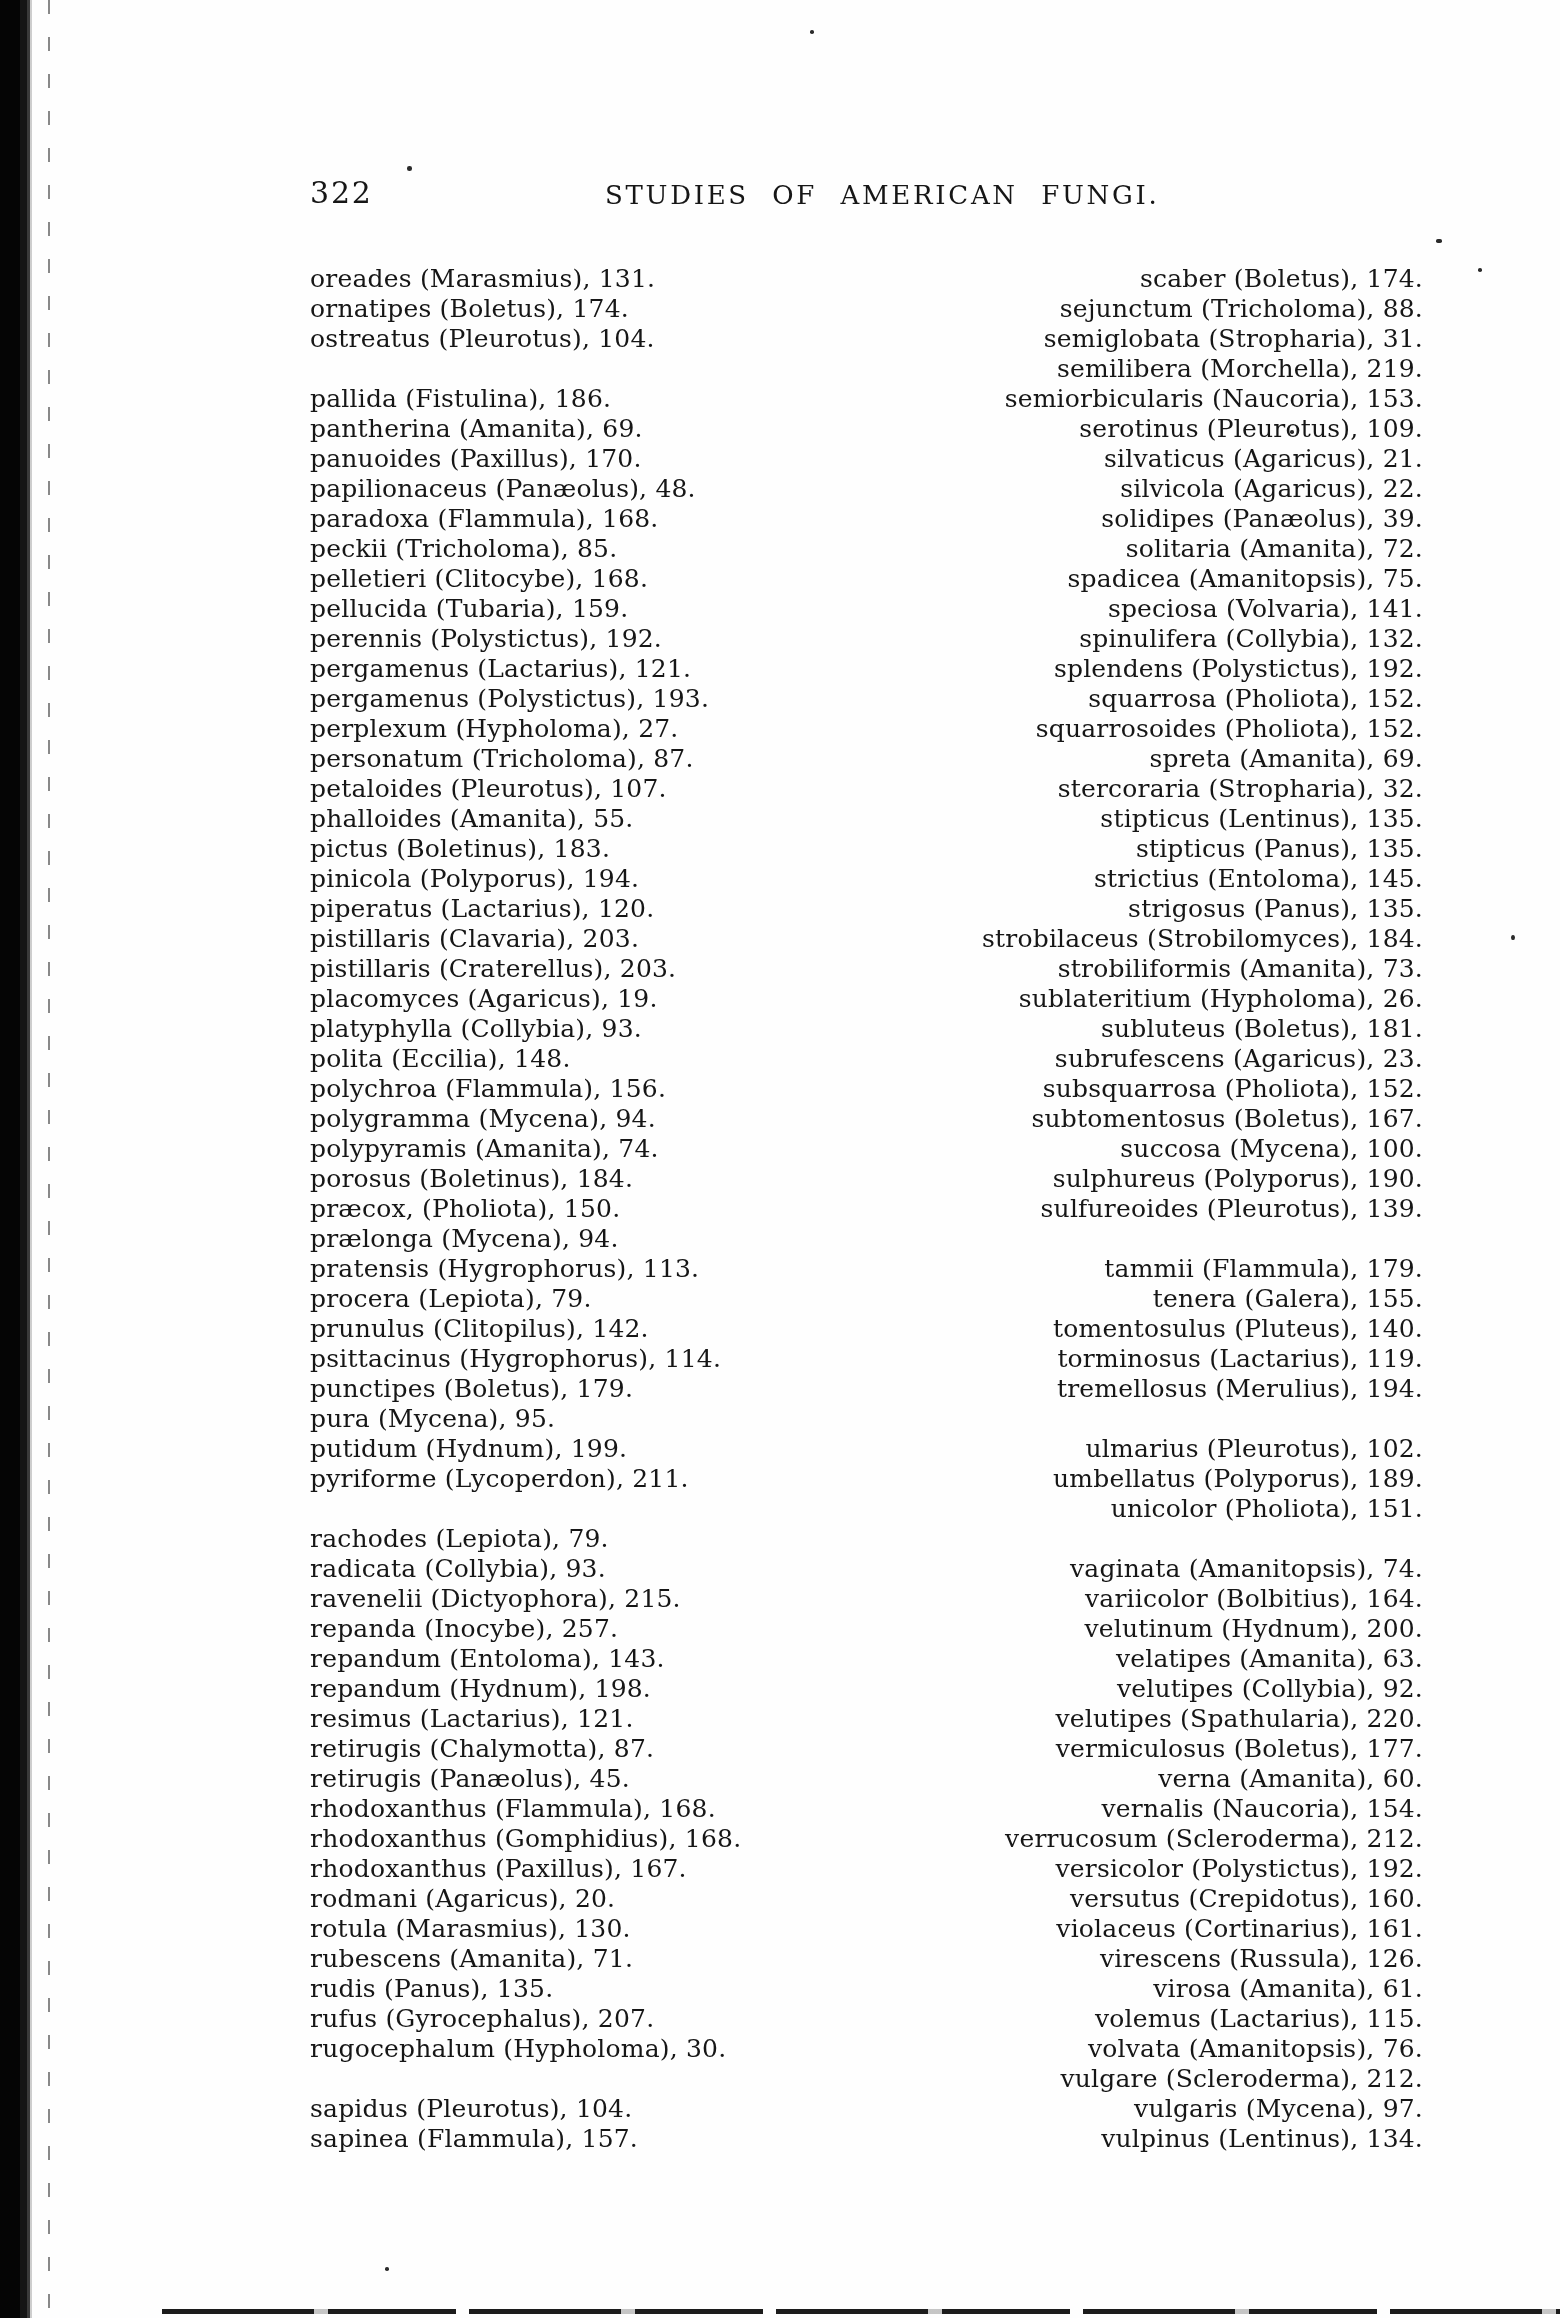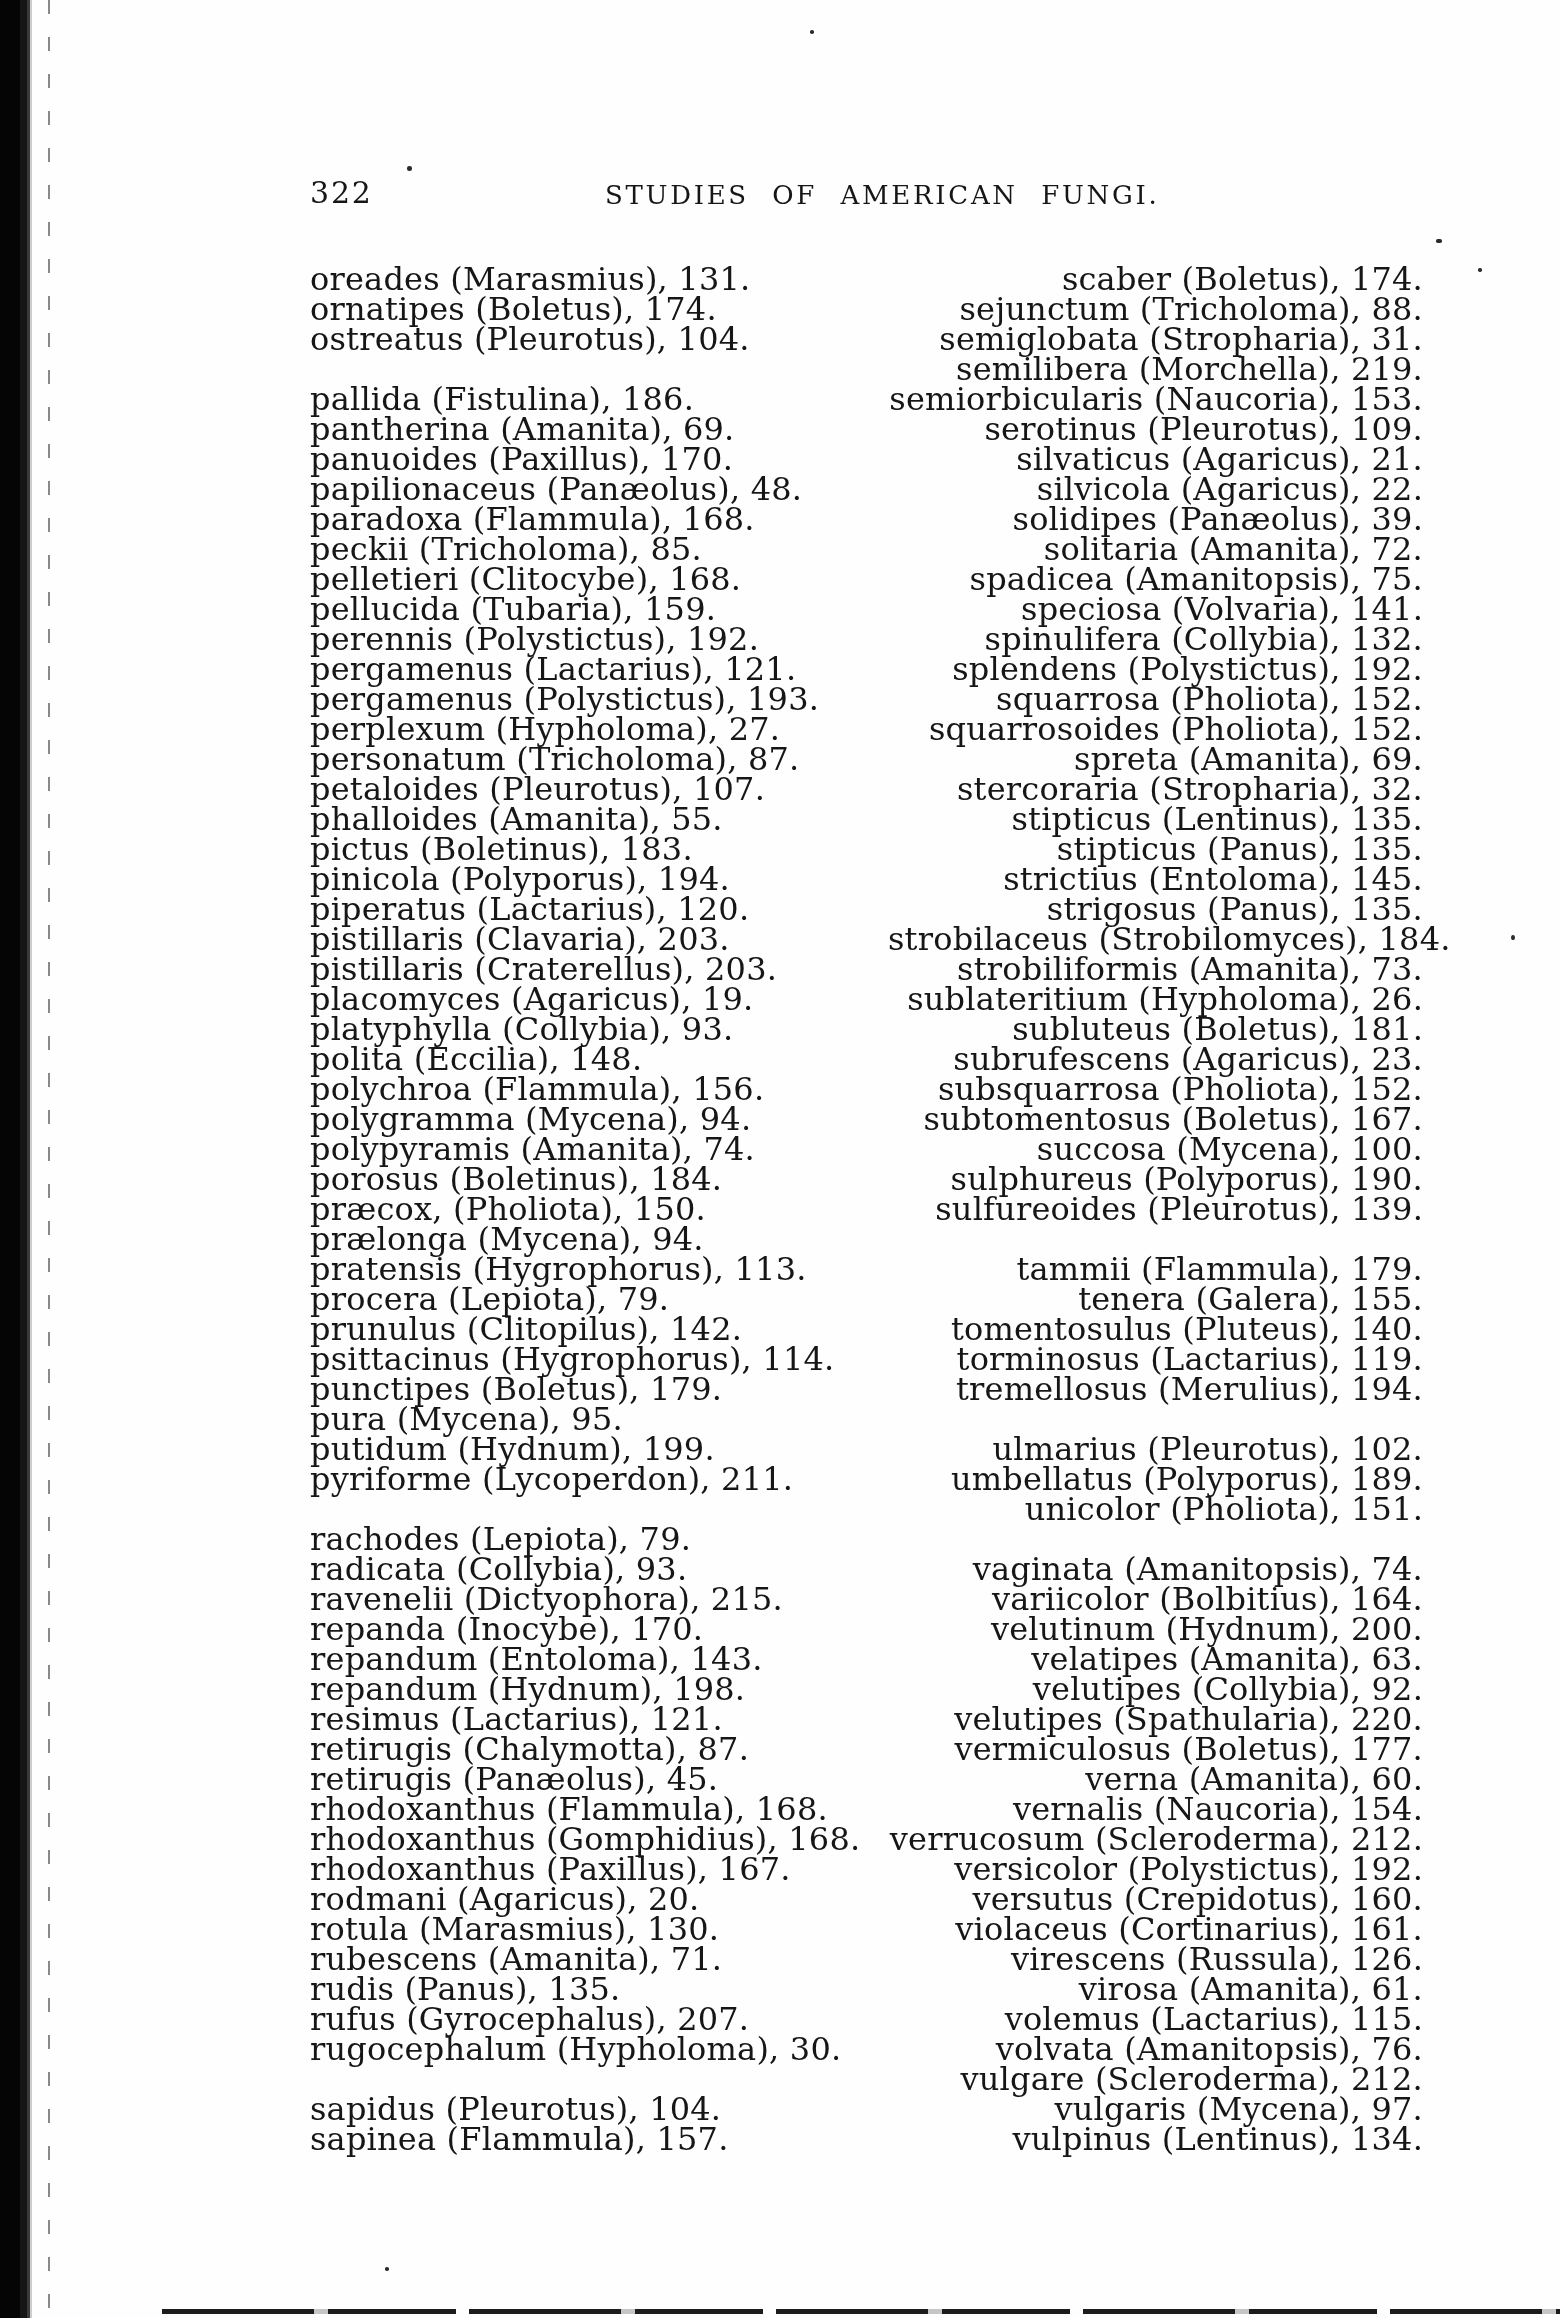--- a/index.html
+++ b/index.html
@@ -47,21 +47,21 @@
     position: absolute;
     left: 605px; top: 180px;
     font-size: 26px;
     letter-spacing: 2.7px;
     word-spacing: 12.5px;
     white-space: nowrap;
   }
   .index-col {
     position: absolute;
     top: 264px;
-    font-size: 32px;
+    font-size: 25px;
     line-height: 30px;
     letter-spacing: 0.2px;
     white-space: nowrap;
   }
   .index-col.left  { left: 310px;  width: 553px; }
   .index-col.right { left: 888px;  width: 535px; text-align: right; }
   .index-group { margin: 0 0 30px 0; }
   .index-group:last-child { margin-bottom: 0; margin-top: 12px; }
   .index-entry { height: 30px; }
   
@@ -141,21 +141,21 @@
         <div class="index-entry">psittacinus (Hygrophorus), 114.</div>
         <div class="index-entry">punctipes (Boletus), 179.</div>
         <div class="index-entry">pura (Mycena), 95.</div>
         <div class="index-entry">putidum (Hydnum), 199.</div>
         <div class="index-entry">pyriforme (Lycoperdon), 211.</div>
       </div>
       <div class="index-group">
         <div class="index-entry">rachodes (Lepiota), 79.</div>
         <div class="index-entry">radicata (Collybia), 93.</div>
         <div class="index-entry">ravenelii (Dictyophora), 215.</div>
-        <div class="index-entry">repanda (Inocybe), 170.</div>
+        <div class="index-entry">repanda (Inocybe), 257.</div>
         <div class="index-entry">repandum (Entoloma), 143.</div>
         <div class="index-entry">repandum (Hydnum), 198.</div>
         <div class="index-entry">resimus (Lactarius), 121.</div>
         <div class="index-entry">retirugis (Chalymotta), 87.</div>
         <div class="index-entry">retirugis (Panæolus), 45.</div>
         <div class="index-entry">rhodoxanthus (Flammula), 168.</div>
         <div class="index-entry">rhodoxanthus (Gomphidius), 168.</div>
         <div class="index-entry">rhodoxanthus (Paxillus), 167.</div>
         <div class="index-entry">rodmani (Agaricus), 20.</div>
         <div class="index-entry">rotula (Marasmius), 130.</div>

